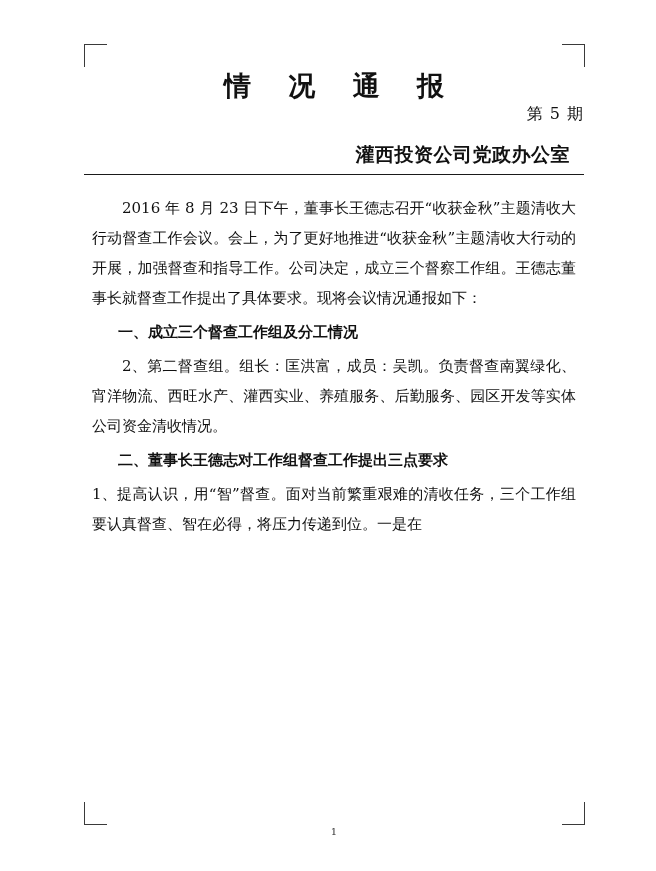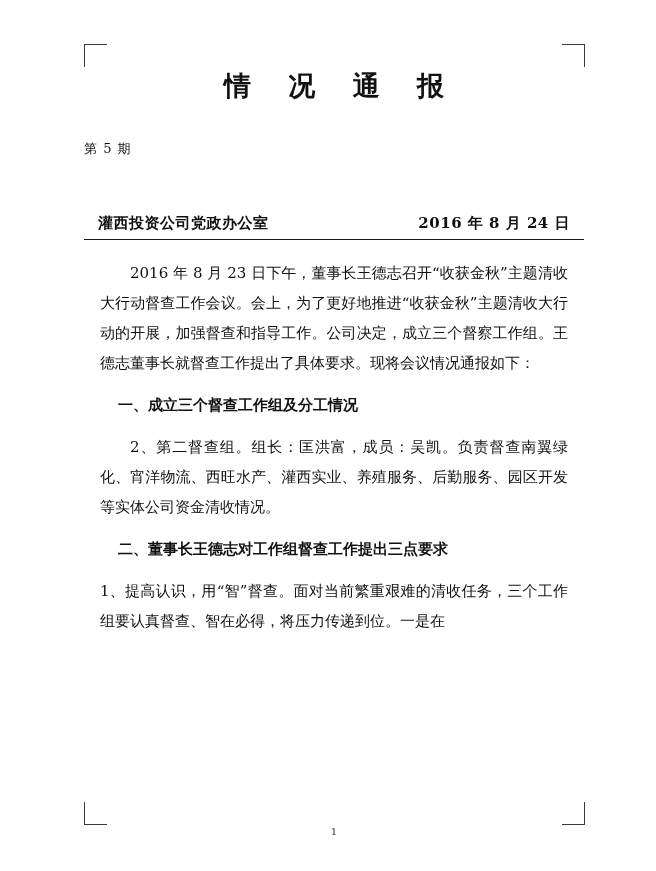--- a/index.html
+++ b/index.html
@@ -45,49 +45,49 @@
     text-align: center;
     font-family: "DejaVu Serif", "Liberation Serif", serif;
     font-size: 27px;
     font-weight: bold;
     letter-spacing: 14px;
     padding-left: 14px;
     margin-top: 24px;
     color: #111;
   }
   .doc-issue {
-    text-align: left;
-    font-size: 13px;
-    margin-top: 36px;
+    text-align: right;
+    font-size: 16px;
     letter-spacing: 1px;
   }
   .header-row {
     display: flex;
     justify-content: space-between;
     align-items: flex-end;
-    margin-top: 56px;
+    margin-top: 17px;
     padding: 0 14px 6px 14px;
     border-bottom: 1.5px solid #1a1a1a;
-    font-size: 15px;
+    font-size: 19px;
     font-weight: bold;
+    flex-direction: column;
   }
   .header-left { letter-spacing: 0.5px; }
   .header-right { letter-spacing: 0.5px; }
 
   .body-text {
     margin-top: 18px;
     padding: 0 4px;
     font-size: 15px;
     line-height: 30px;
     text-align: justify;
     text-justify: inter-ideograph;
   }
   .para {
     text-indent: 2em;
-    margin: 12px;
+    margin: 4px;
   }
   .para.sub {
     text-indent: 2em;
   }
   .heading {
     text-indent: 2em;
     margin: 0;
     font-weight: bold;
   }
   .para.lead {
@@ -116,21 +116,20 @@
   <div class="mark br"></div>
 
   <div class="content">
 
     <div class="doc-title">情 况 通 报</div>
 
     <div class="doc-issue">第 5 期</div>
 
     <div class="header-row">
       <span class="header-left">灌西投资公司党政办公室</span>
-      <span class="header-right">2016 年 8 月 24 日</span>
     </div>
 
     <div class="body-text">
       <p class="para">2016 年 8 月 23 日下午，董事长王德志召开“收获金秋”主题清收大行动督查工作会议。会上，为了更好地推进“收获金秋”主题清收大行动的开展，加强督查和指导工作。公司决定，成立三个督察工作组。王德志董事长就督查工作提出了具体要求。现将会议情况通报如下：</p>
       <p class="heading">一、成立三个督查工作组及分工情况</p>
       <p class="para sub">2、第二督查组。组长：匡洪富，成员：吴凯。负责督查南翼绿化、宵洋物流、西旺水产、灌西实业、养殖服务、后勤服务、园区开发等实体公司资金清收情况。</p>
       <p class="heading">二、董事长王德志对工作组督查工作提出三点要求</p>
       <p class="para lead">1、提高认识，用“智”督查。面对当前繁重艰难的清收任务，三个工作组要认真督查、智在必得，将压力传递到位。一是在</p>
     </div>
 

